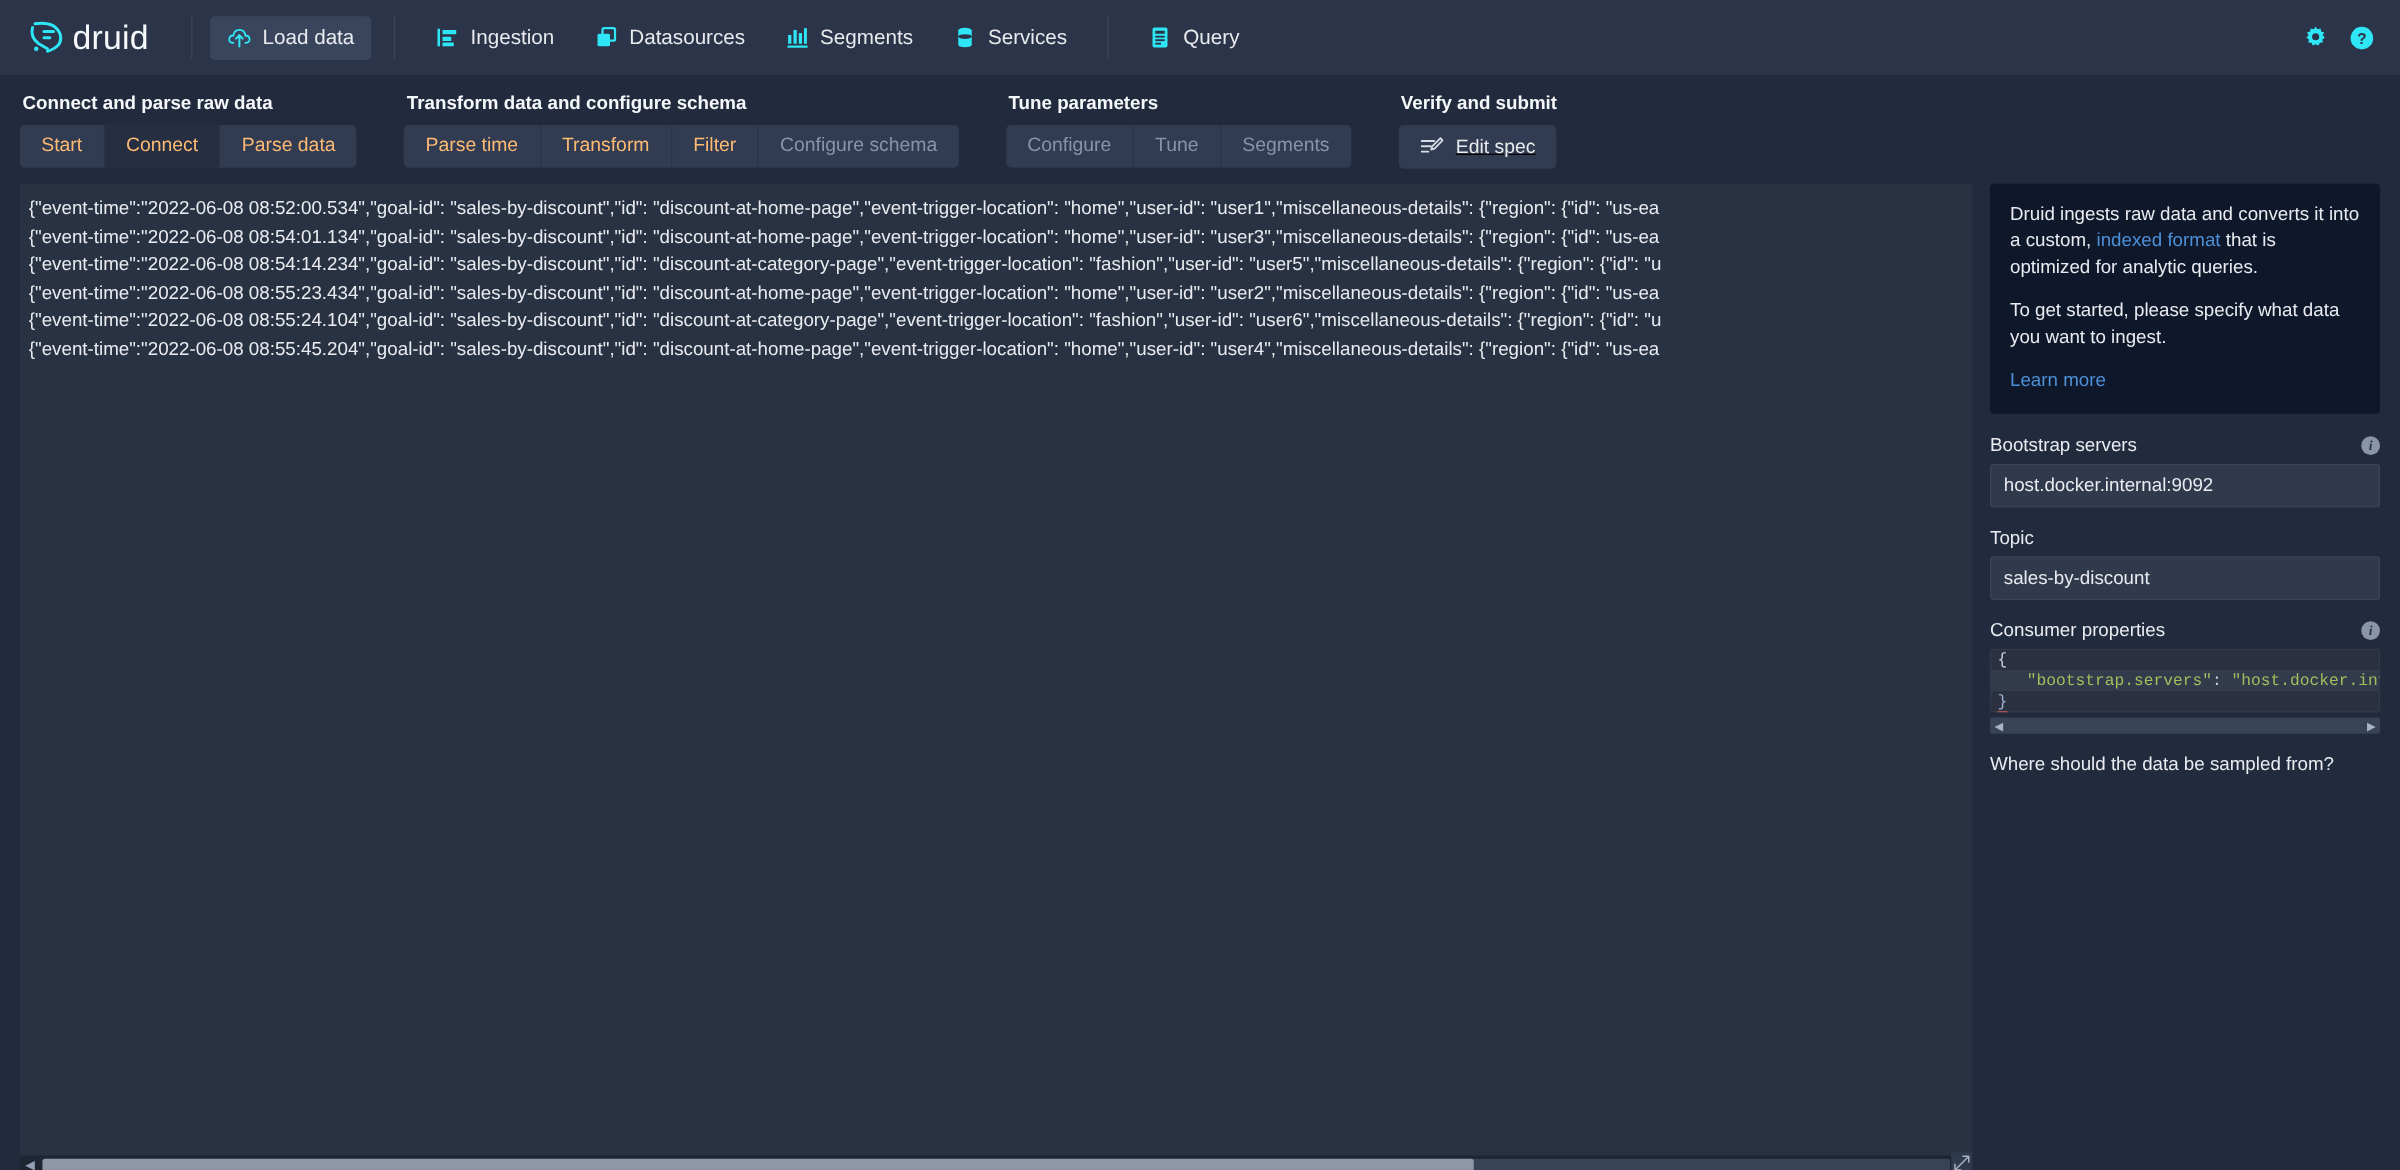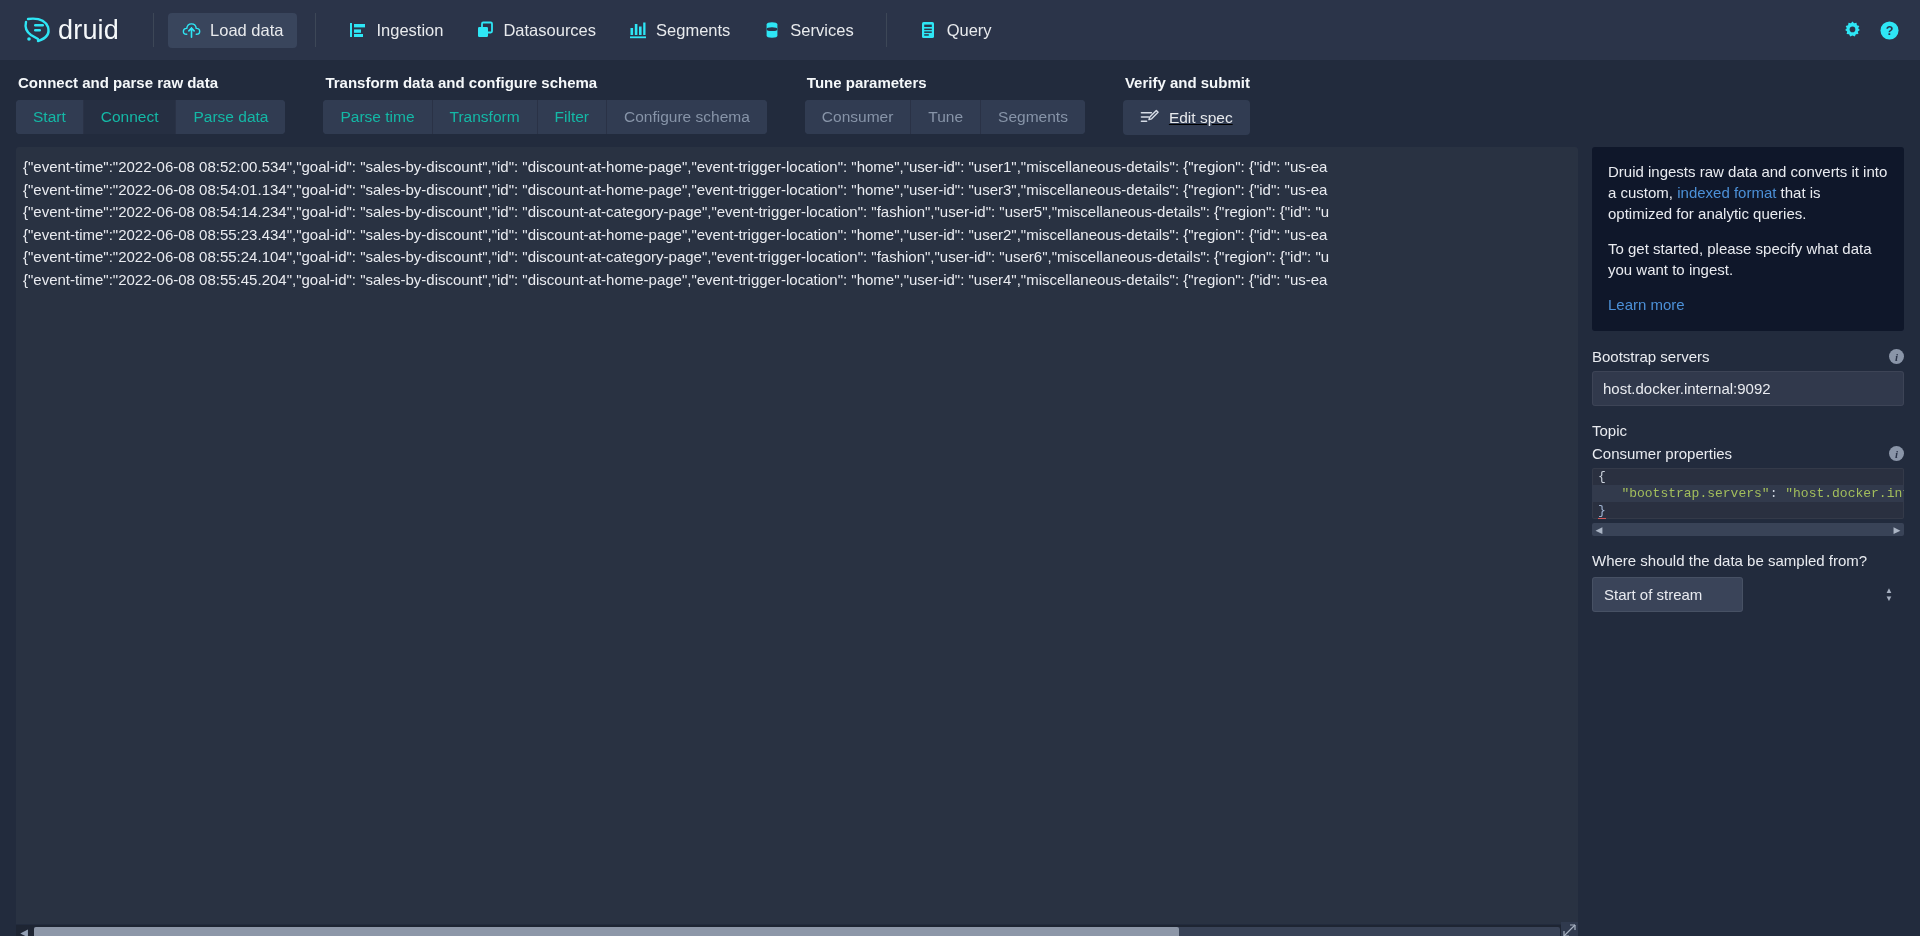--- a/index.html
+++ b/index.html
@@ -38,21 +38,21 @@
   
   .stepnav { padding: 14px 16px 0 16px; display: flex; gap: 16px; }
   .step-group { margin-right: 22px; }
   .step-group.g1 { margin-right: 22px; }
   .step-group-title {
     font-size: 15px; color: #F5F8FA; font-weight: bold;
     margin-bottom: 9px; margin-left: 2px; white-space: nowrap;
   }
   .step-btns { display: inline-flex; background: #313C52; border-radius: 4px; overflow: hidden; }
   .step-btn {
-    padding: 8px 17px; font-size: 15.5px; color: #14b8a6;
+    padding: 8px 17px; font-size: 15.5px; color: #fdba74;
     background: #313C52; cursor: pointer; border: none;
     font-family: "Liberation Sans", sans-serif;
     border-right: 1px solid #2a3246; white-space: nowrap;
   }
   .step-btn:last-child { border-right: none; }
   .step-btn.active { background: #262F42; }
   .step-btn.disabled { color: #8794A8; cursor: default; }
   .edit-spec-wrap { display: inline-flex; background: #313C52; border-radius: 4px; text-decoration: underline; }
   .edit-spec {
     padding: 8px 17px; font-size: 15.5px; color: #E8EAED; background: transparent;
@@ -304,21 +304,21 @@
       <button class="step-btn">Parse time</button>
       <button class="step-btn">Transform</button>
       <button class="step-btn">Filter</button>
       <button class="step-btn disabled">Configure schema</button>
     </div>
   </div>
 
   <div class="step-group">
     <div class="step-group-title">Tune parameters</div>
     <div class="step-btns">
-      <button class="step-btn disabled">Consumer</button>
+      <button class="step-btn disabled">Configure</button>
       <button class="step-btn disabled">Tune</button>
       <button class="step-btn disabled">Segments</button>
     </div>
   </div>
 
   <div class="step-group">
     <div class="step-group-title">Verify and submit</div>
     <div class="edit-spec-wrap">
       <button class="edit-spec">
         <span class="nav-icon">
@@ -374,43 +374,35 @@
 
     <div class="field-label-row">
       <span class="field-label">Bootstrap servers</span>
       <span class="info-dot">i</span>
     </div>
     <input class="text-input" value="host.docker.internal:9092" style="">
 
     <div class="field-label-row">
       <span class="field-label">Topic</span>
     </div>
+    <input class="text-input" value="sales-by-discount" style="">
 
     <div class="field-label-row">
       <span class="field-label">Consumer properties</span>
       <span class="info-dot">i</span>
     </div>
     <div class="code-box">
       <div class="code-line"><span class="code-brace">{</span></div>
       <div class="code-line hl">&nbsp;&nbsp;&nbsp;<span class="code-str">"bootstrap.servers"</span><span class="code-brace">: </span><span class="code-str">"host.docker.interna</span></div>
       <div class="code-line"><span class="code-brace-u">}</span></div>
     </div>
     <div class="code-scroll">
       <span class="hscroll-arrow">◀</span>
       <div class="code-scroll-rail"></div>
       <span class="hscroll-arrow">▶</span>
     </div>
 
     <div class="field-label-row">
       <span class="field-label">Where should the data be sampled from?</span>
     </div>
-    <div class="select-wrap">
-      <select class="select-box">
-        <option>Start of stream</option>
-      </select>
-      <span class="select-arrows">
-        <span>▲</span>
-          <span>▼</span>
-      </span>
-    </div>
 
   </div>
 </div>
 
 </body></html>

